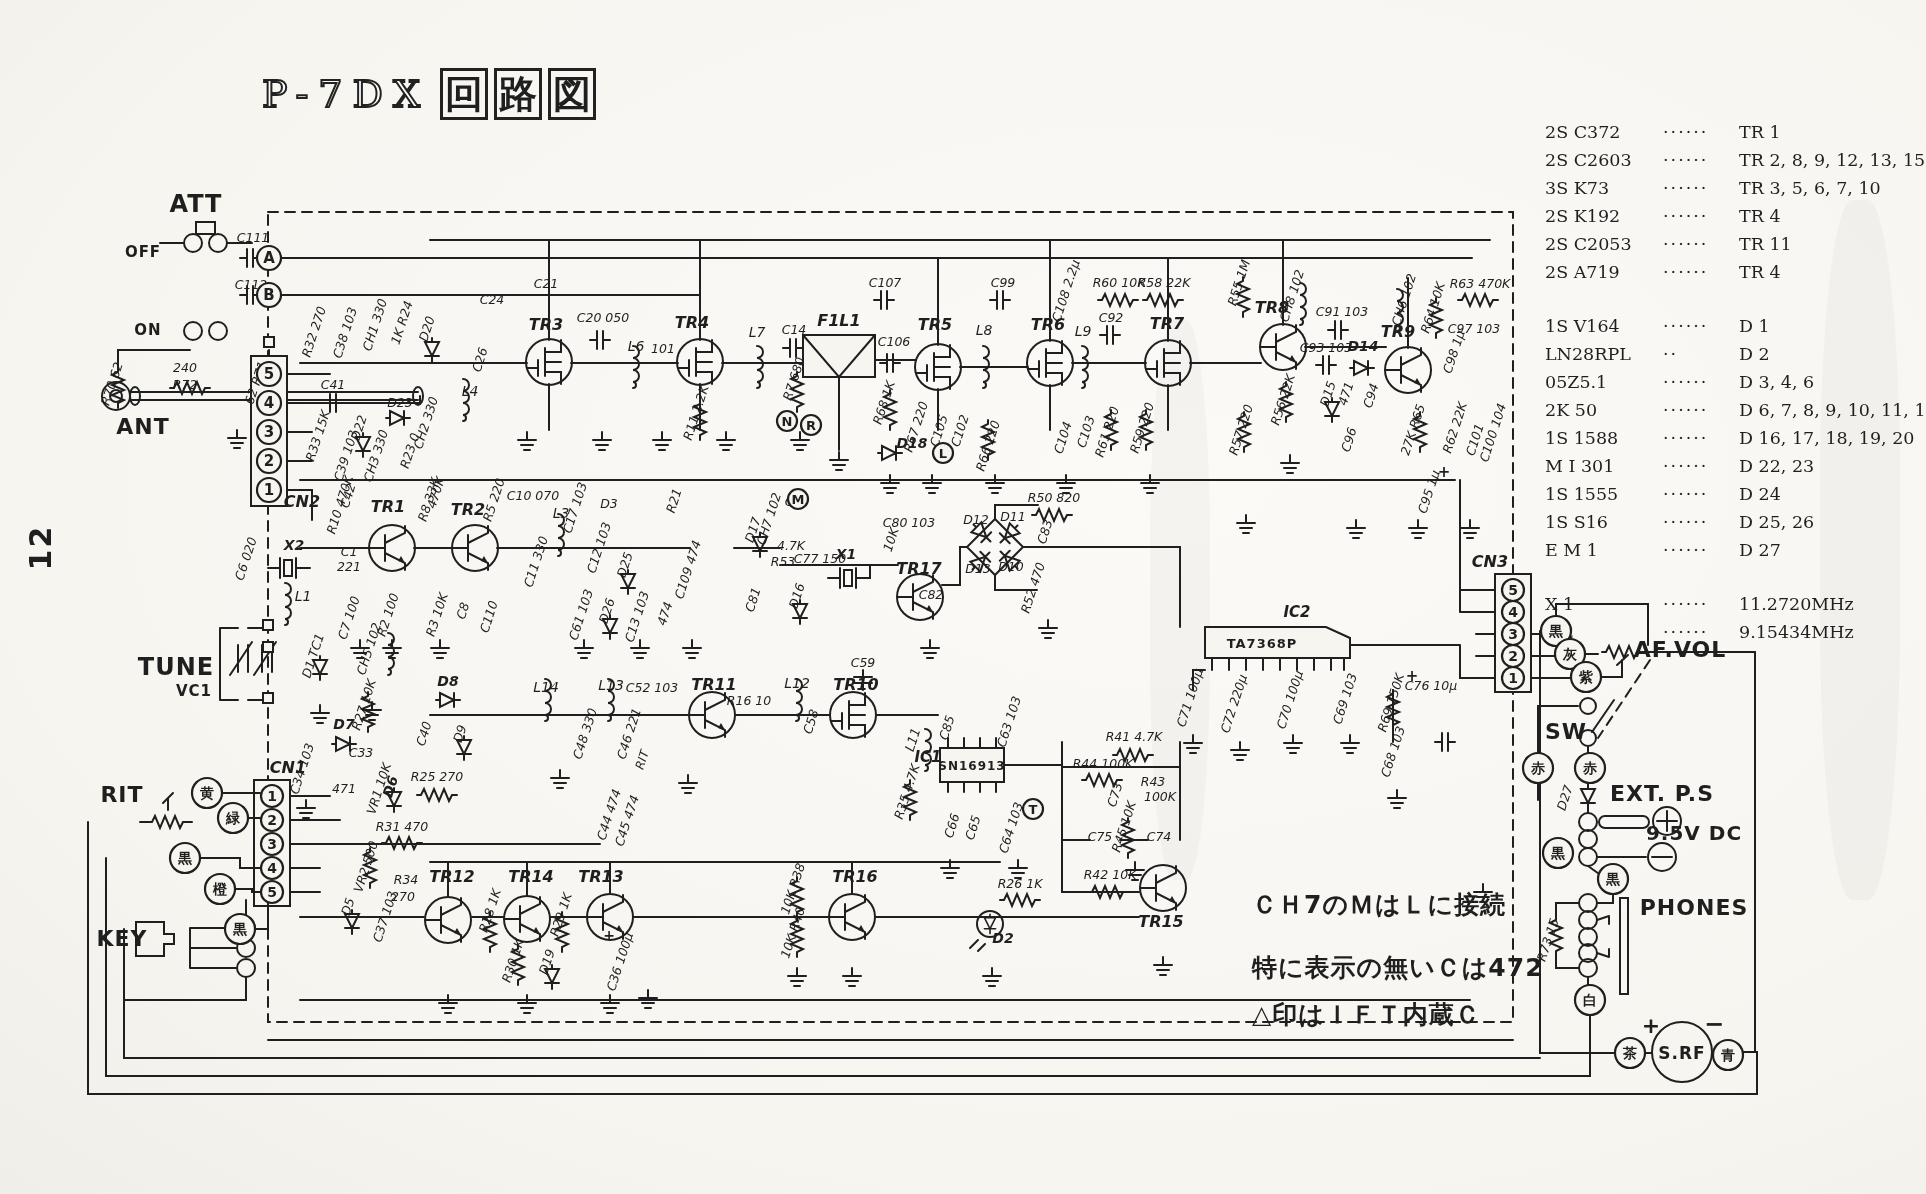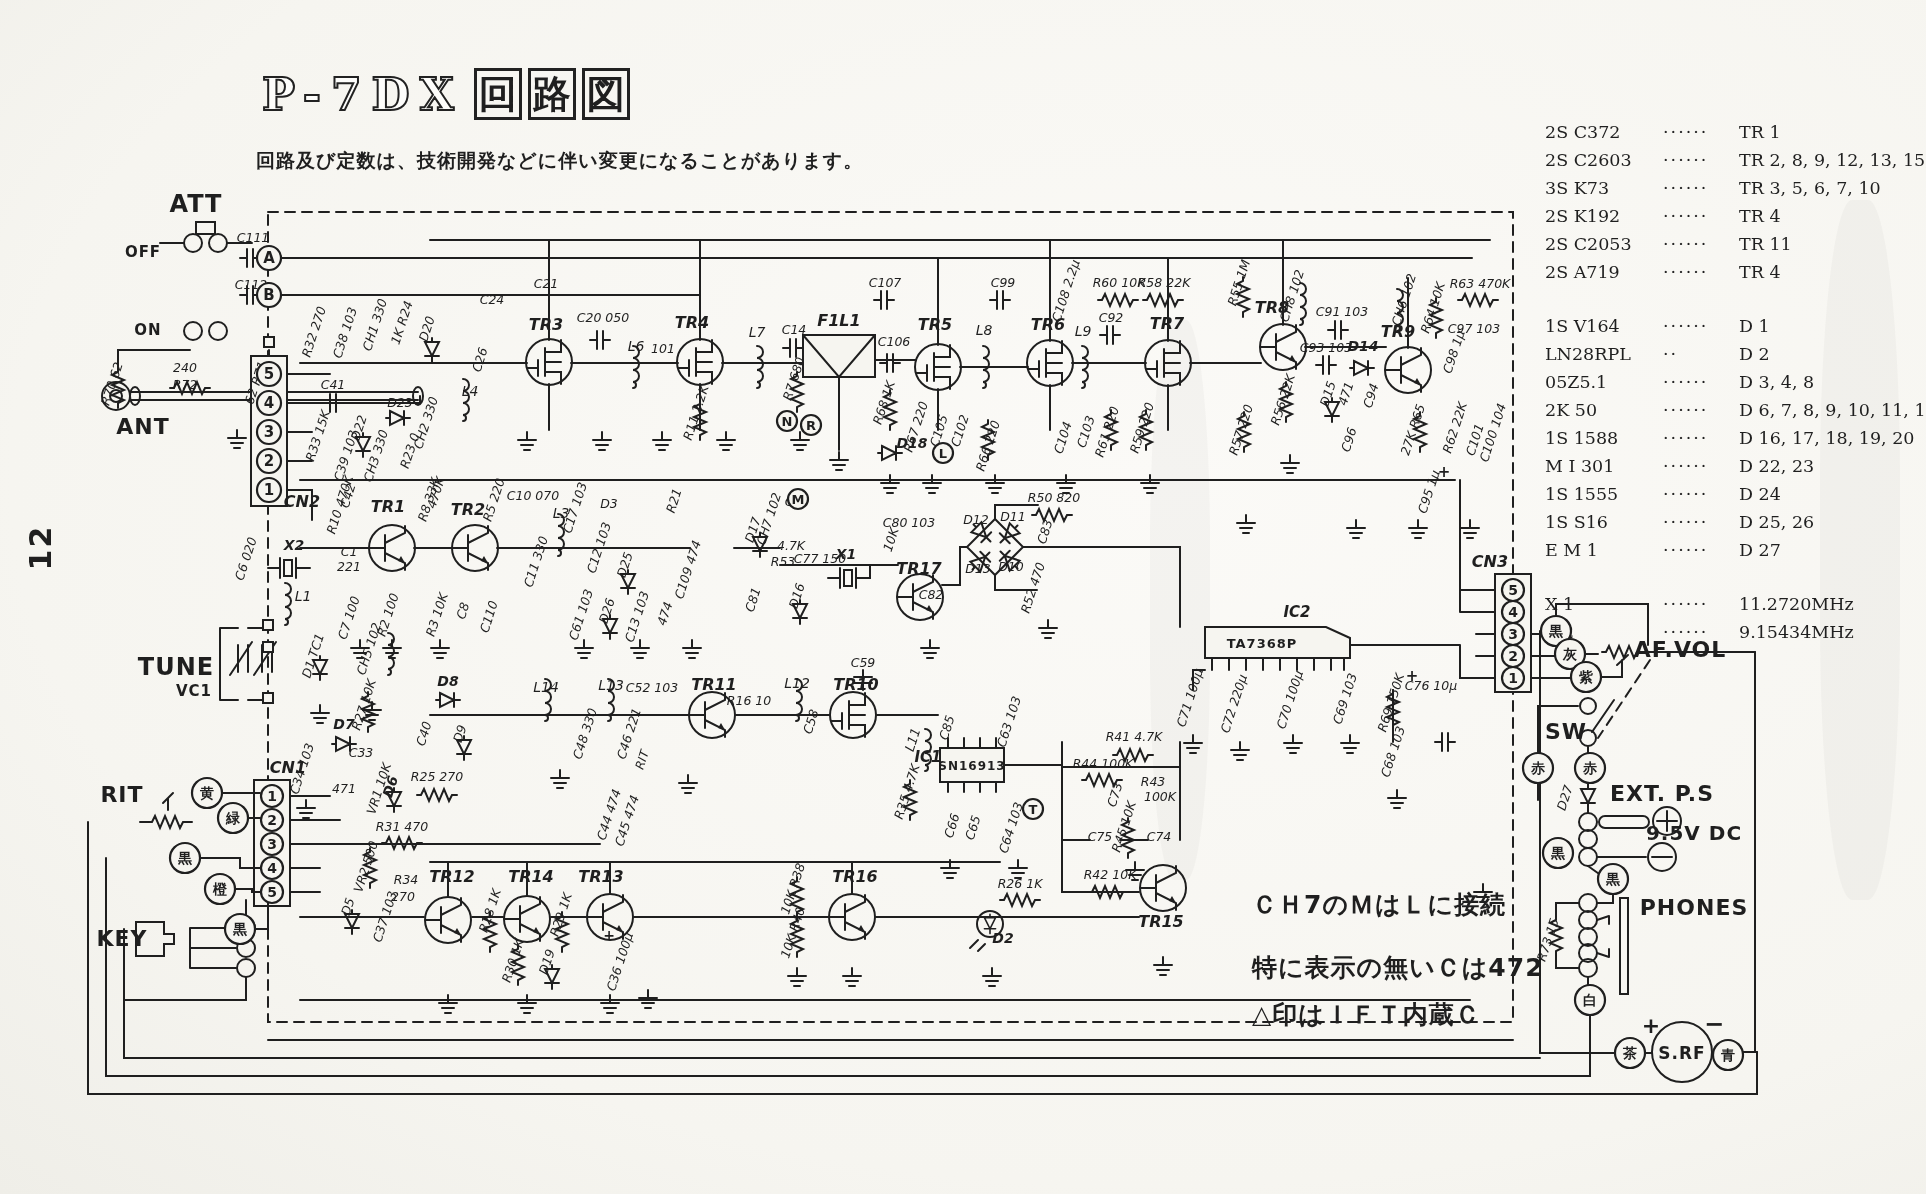--- a/index.html
+++ b/index.html
@@ -3,21 +3,21 @@
 <meta charset="utf-8">
 <style>
   html,body{margin:0;padding:0;background:#e8e6e0;}
   .sheet{position:relative;width:1926px;height:1194px;background:
     radial-gradient(ellipse at 60% 40%, #fbfaf7 0%, #f6f5f0 70%, #efeee8 100%);
     overflow:hidden;font-family:"DejaVu Sans",sans-serif;color:#1f1f1f;}
   .smudge{position:absolute;background:rgba(120,120,120,0.05);border-radius:40%;pointer-events:none;}
   .pageno{position:absolute;left:18px;top:530px;font-size:30px;font-weight:bold;
     transform:rotate(-90deg);font-family:"DejaVu Sans",sans-serif;letter-spacing:2px;}
   .title{position:absolute;left:262px;top:68px;display:flex;align-items:center;gap:10px;}
-  .tlatin{font-family:"DejaVu Serif",serif;font-size:44px;font-weight:bold;letter-spacing:10px;
+  .tlatin{font-family:"DejaVu Serif",serif;font-size:38px;font-weight:normal;letter-spacing:10px;
     color:#fdfdfb;-webkit-text-stroke:2px #222;text-stroke:2px #222;}
   .tkanji{display:flex;gap:6px;}
   .tkanji .box{display:inline-block;border:3px solid #222;padding:0 2px;font-size:38px;
     font-weight:bold;line-height:46px;}
   .subtitle{position:absolute;left:256px;top:148px;font-size:19px;font-weight:bold;letter-spacing:1px;}
   .parts{position:absolute;left:1545px;top:118px;font-family:"DejaVu Serif",serif;font-size:17.5px;}
   .parts .sec{margin-bottom:26px;}
   .parts .row{display:flex;white-space:nowrap;line-height:28px;}
   .parts .pn{width:118px;}
   .parts .dt{width:76px;letter-spacing:2px;}
@@ -41,21 +41,20 @@
 
   <div class="title">
     <span class="tlatin">P-7DX</span>
     <span class="tkanji" id="title-kanji">
         <span class="box">回</span>
         <span class="box">路</span>
         <span class="box">図</span>
       </span>
   </div>
 
-  <div class="subtitle">回路及び定数は、技術開発などに伴い変更になることがあります。</div>
 
   <div class="parts" id="parts">
       <div class="sec">
         <div class="row">
           <span class="pn">2S C372</span>
           <span class="dt">······</span>
           <span class="rf">TR 1</span>
         </div>
         <div class="row">
           <span class="pn">2S C2603</span>
@@ -90,21 +89,21 @@
           <span class="rf">D 1</span>
         </div>
         <div class="row">
           <span class="pn">LN28RPL</span>
           <span class="dt">··</span>
           <span class="rf">D 2</span>
         </div>
         <div class="row">
           <span class="pn">05Z5.1</span>
           <span class="dt">······</span>
-          <span class="rf">D 3, 4, 8</span>
+          <span class="rf">D 3, 4, 6</span>
         </div>
         <div class="row">
           <span class="pn">2K 50</span>
           <span class="dt">······</span>
           <span class="rf">D 6, 7, 8, 9, 10, 11, 12, 13, 14, 15</span>
         </div>
         <div class="row">
           <span class="pn">1S 1588</span>
           <span class="dt">······</span>
           <span class="rf">D 16, 17, 18, 19, 20</span>

